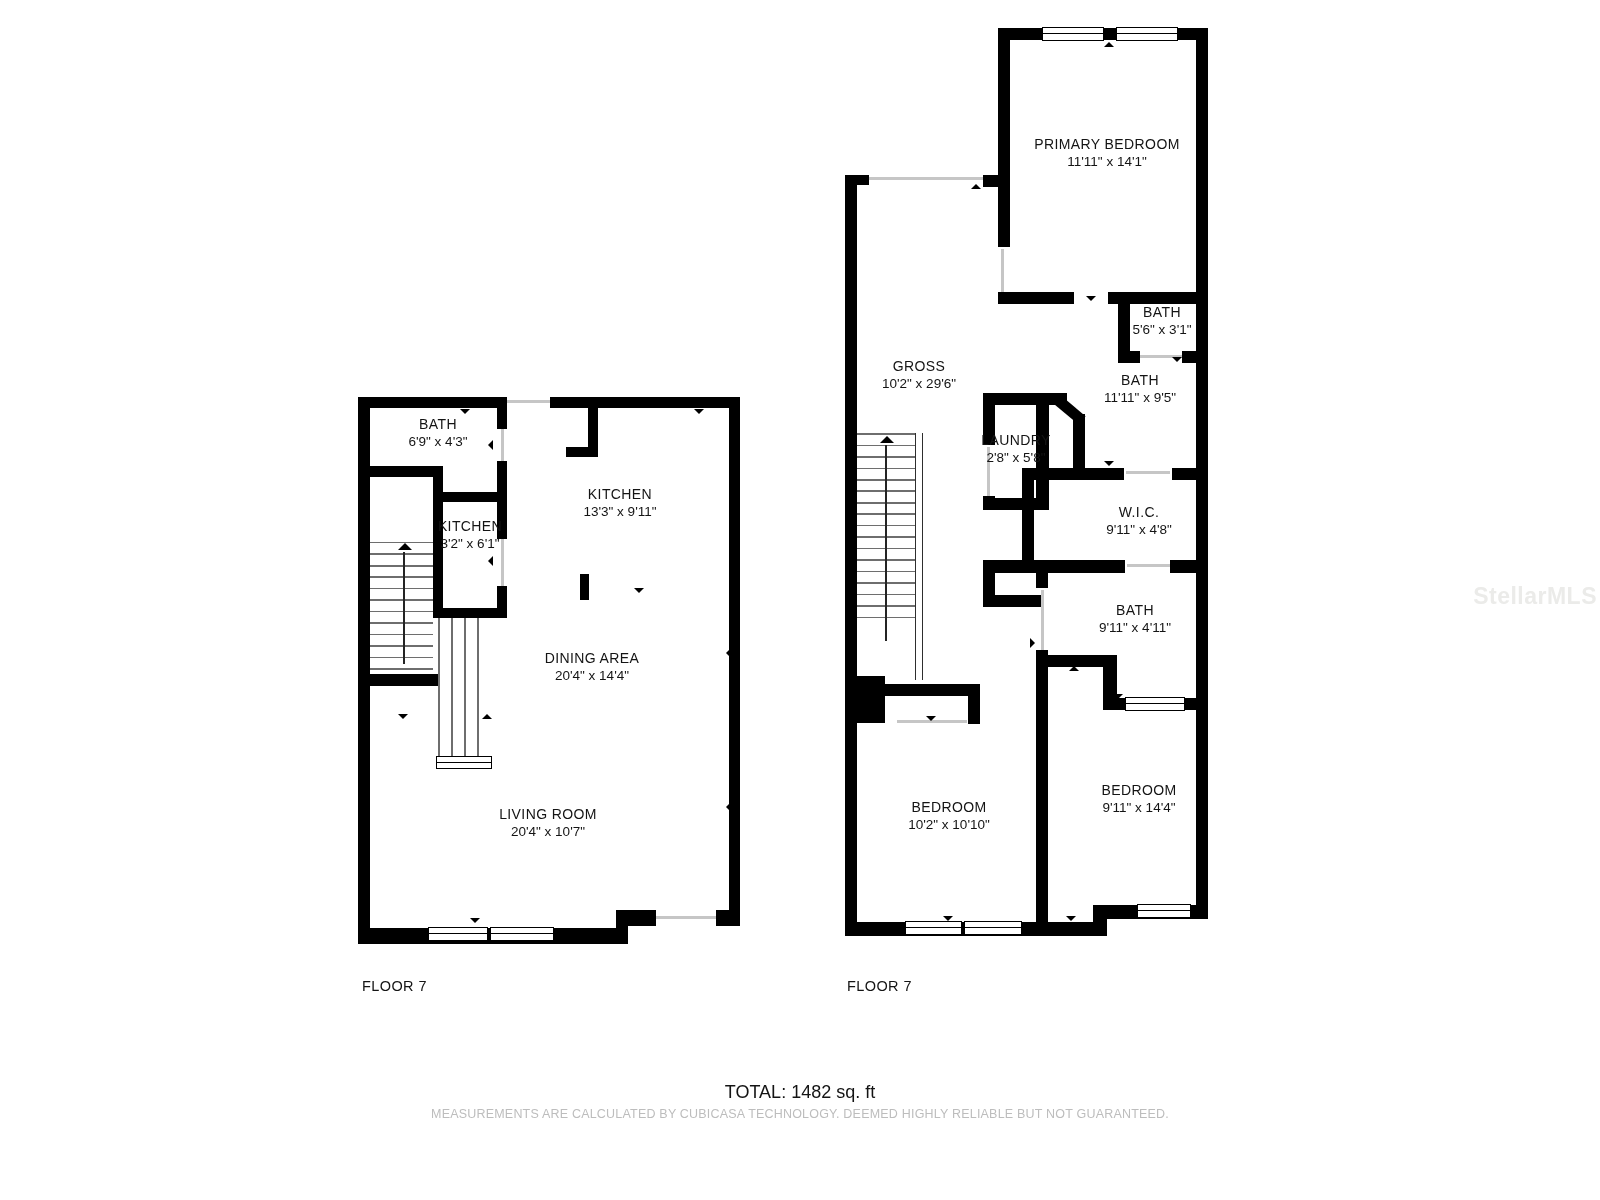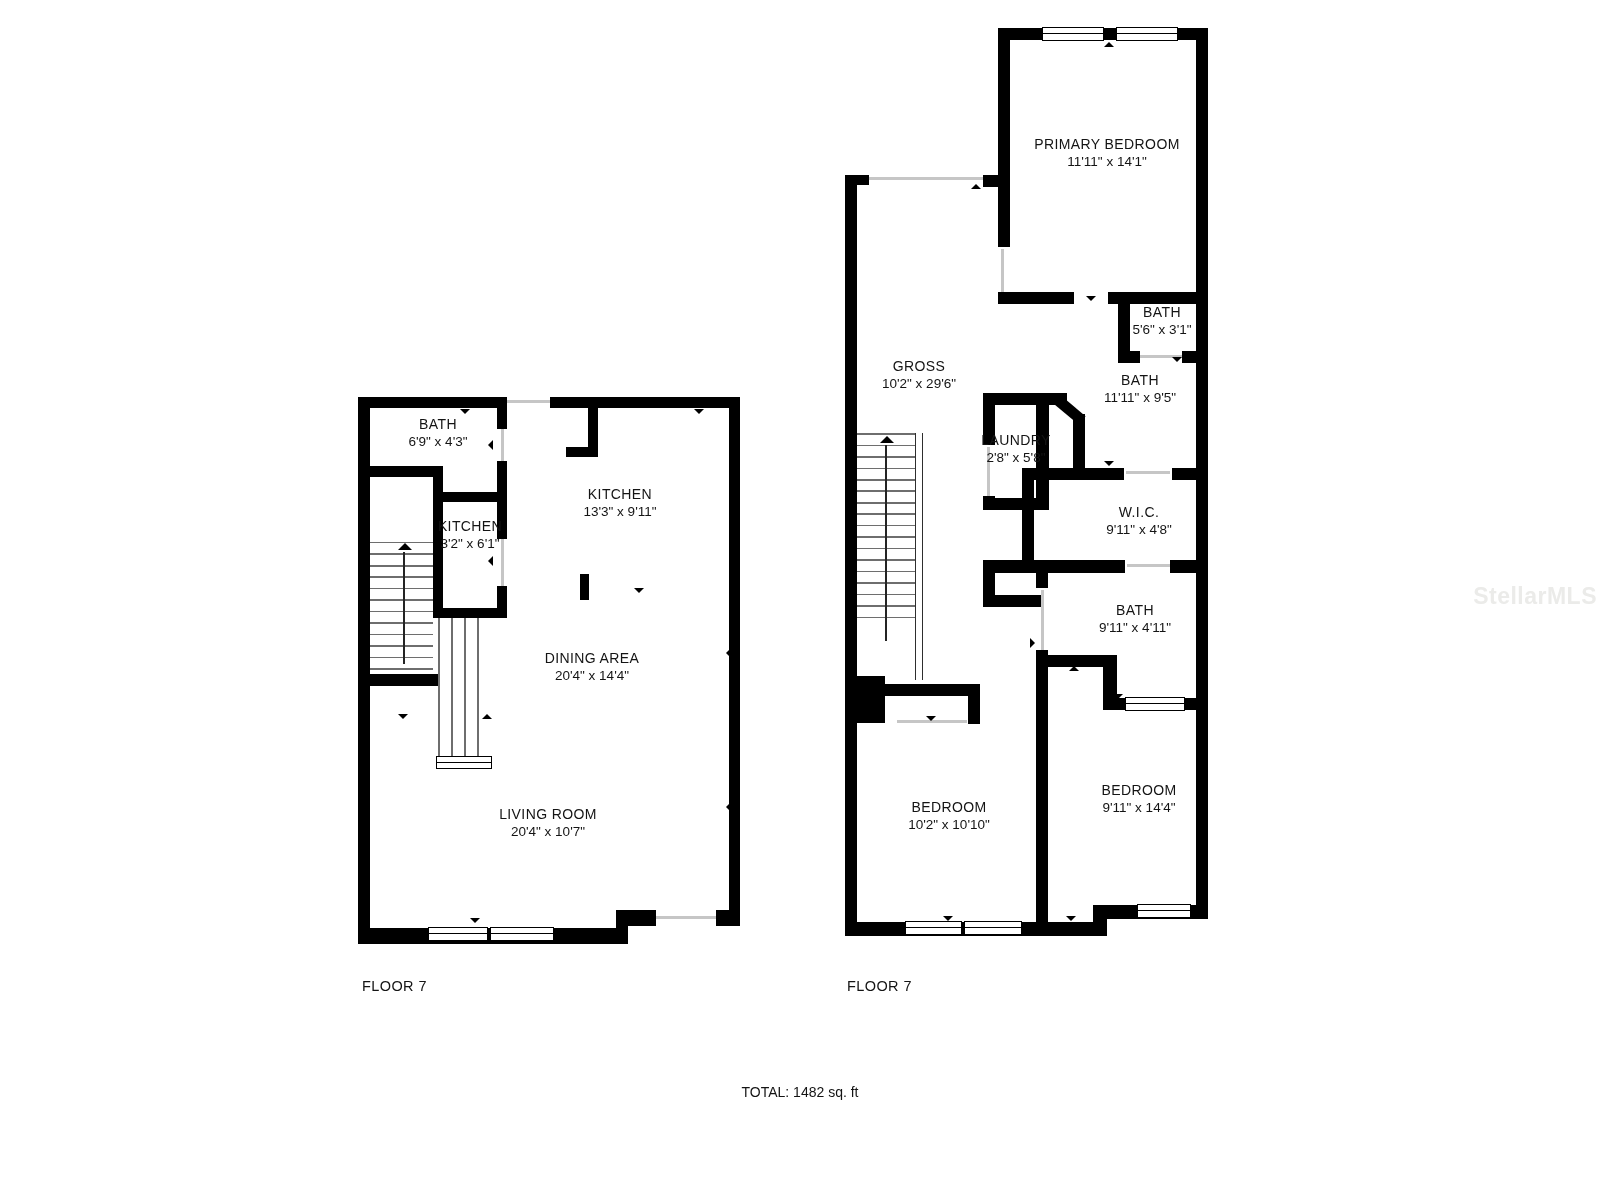--- a/index.html
+++ b/index.html
@@ -19,21 +19,21 @@
   .tri-u{border-bottom-color:#000;border-top-width:0;}
   .tri-l{border-right-color:#000;border-left-width:0;}
   .tri-r{border-left-color:#000;border-right-width:0;}
   .rl{position:absolute;text-align:center;transform:translateX(-50%);z-index:5;white-space:nowrap;}
   .rl .nm{font-size:14px;letter-spacing:.4px;}
   .rl .dm{font-size:13.5px;margin-top:2px;}
   .floor-label{position:absolute;font-size:14.5px;letter-spacing:.4px;z-index:5;}
   .footer{position:absolute;left:0;right:0;top:1083px;text-align:center;z-index:5;line-height:16px;}
   .footer .t1{font-size:15px;}
   .footer .t2{font-size:15px;margin-top:1px;}
-  .footer .t3{font-size:14px;margin-top:1px;}
+  .footer .t3{font-size:18px;margin-top:1px;}
   .footer .t4{font-size:12.5px;margin-top:6px;color:#bdbdbd;letter-spacing:.2px;}
   .watermark{position:absolute;right:3px;top:583px;font-size:23px;font-weight:600;color:#ebebe9;letter-spacing:.5px;z-index:0;}
 </style>
 </head>
 <body>
 
 <div class="plan">
 
   <div class="k" style="left:358px;top:397px;width:12px;height:547px;"></div>
   <div class="k" style="left:358px;top:397px;width:140px;height:11px;"></div>
@@ -215,16 +215,17 @@
     <div class="dm">10'2" x 10'10"</div>
   </div>
   <div class="rl" style="left:1139px;top:782px;">
     <div class="nm">BEDROOM</div>
     <div class="dm">9'11" x 14'4"</div>
   </div>
   <div class="floor-label" style="left:847px;top:978px;">FLOOR 7</div>
 
   <div class="footer">
     <div class="t3">TOTAL: 1482 sq. ft</div>
+    <div class="t4">MEASUREMENTS ARE CALCULATED BY CUBICASA TECHNOLOGY. DEEMED HIGHLY RELIABLE BUT NOT GUARANTEED.</div>
   </div>
 
   <div class="watermark">StellarMLS</div>
 </div>
 
 </body></html>

